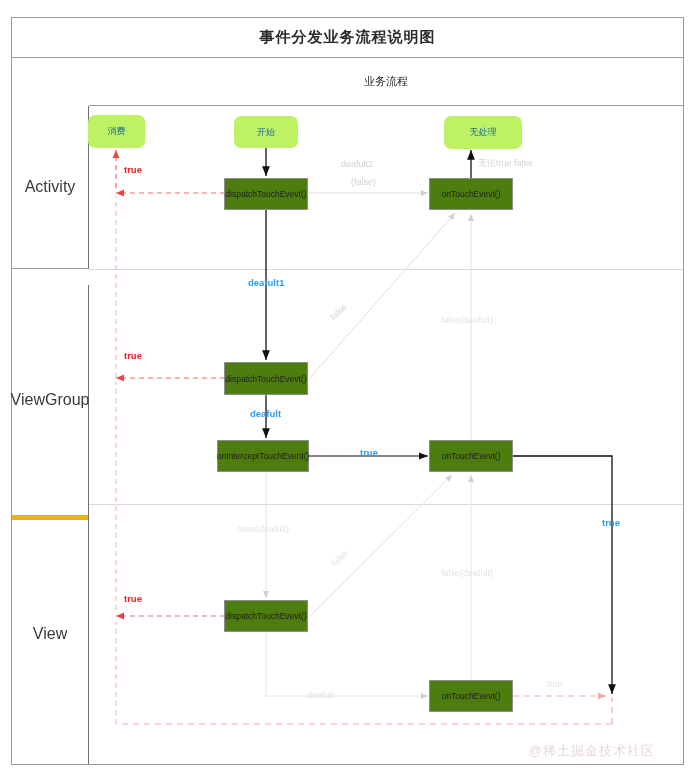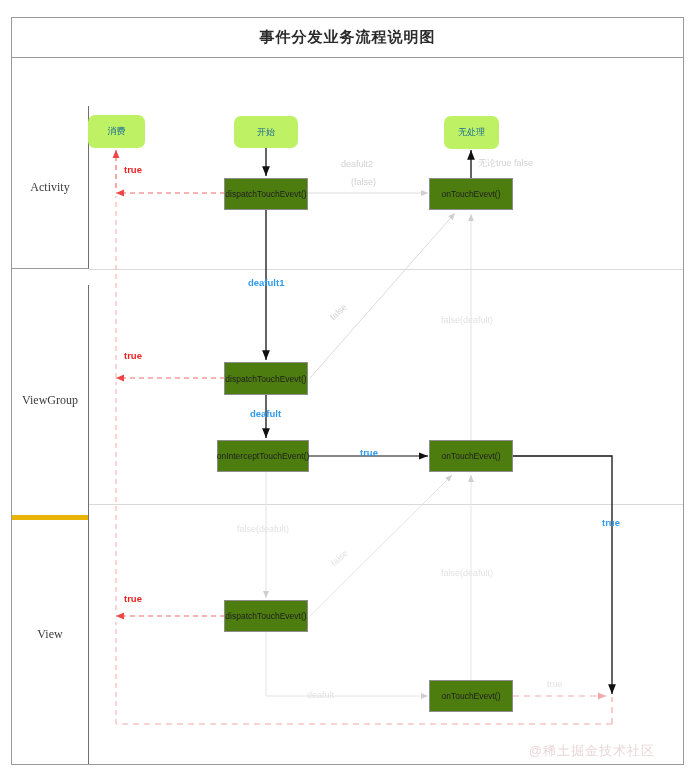--- a/index.html
+++ b/index.html
@@ -46,21 +46,21 @@
     width: 594px; height: 48px;
     border-bottom: 1px solid #9a9a9a;
     display: flex; align-items: center; justify-content: center;
     font-size: 11px; color: #2b2b2b;
   }
   .role-cell {
     position: absolute;
     left: 0; width: 77px;
     border-right: 1px solid #6f6f6f;
     display: flex; align-items: center; justify-content: center;
-    font-size: 12px; color: #3a3a3a; font-family: Liberation Serif, serif;
+    font-size: 16px; color: #3a3a3a;
   }
   .role-activity   { top: 88px;  height: 163px; border-bottom: 1px solid #9a9a9a; }
   .role-viewgroup  { top: 267px; height: 235px; border-bottom: 5px solid #eab308; }
   .role-view       { top: 486px; height: 260px; }
   .lane-sep {
     position: absolute;
     left: 77px; width: 594px; height: 0;
     border-top: 1px solid #d9d9d9;
   }
   .lane-sep-1 { top: 251px; }
@@ -113,20 +113,21 @@
     letter-spacing: 1px;
   }
 </style>
 </head>
 <body>
 
 <div id="page">
 
   <div class="frame">
     <div class="title-cell">事件分发业务流程说明图</div>
+    <div class="hdr-flow">业务流程</div>
 
     <div class="role-cell role-activity">Activity</div>
     <div class="role-cell role-viewgroup">ViewGroup</div>
     <div class="role-cell role-view">View</div>
 
     <div class="lane-sep lane-sep-1"></div>
     <div class="lane-sep lane-sep-2"></div>
   </div>
 
   <svg class="canvas" viewBox="0 0 695 782">
@@ -184,21 +185,21 @@
     <line x1="116" y1="724" x2="116" y2="622" stroke="#f7b6b6" stroke-width="1.2" stroke-dasharray="5,4"></line>
 
     <path d="M612,724 L116,724" fill="none" stroke="#f3a9ad" stroke-width="1.2" stroke-dasharray="6,5"></path>
     <line x1="612" y1="724" x2="612" y2="697" stroke="#f3a9ad" stroke-width="1.2" stroke-dasharray="6,5"></line>
 
     <path d="M513,696 L606,696" fill="none" stroke="#f3a9ad" stroke-width="1.2" stroke-dasharray="6,5" marker-end="url(#arrowPink)"></path>
   </svg>
 
   <div class="node node-term" style="left:88px;  top:115px; width:57px; height:33px;">消费</div>
   <div class="node node-term" style="left:234px; top:116px; width:64px; height:32px;">开始</div>
-  <div class="node node-term" style="left:444px; top:116px; width:55px; height:33px;">无处理</div>
+  <div class="node node-term" style="left:444px; top:116px; width:78px; height:33px;">无处理</div>
 
   <div class="node node-proc" style="left:224px; top:178px; width:84px; height:32px;">dispatchTouchEvevt()</div>
   <div class="node node-proc" style="left:429px; top:178px; width:84px; height:32px;">onTouchEvevt()</div>
 
   <div class="node node-proc" style="left:224px; top:362px; width:84px; height:33px;">dispatchTouchEvevt()</div>
   <div class="node node-proc" style="left:217px; top:440px; width:92px; height:32px;">onInterceptTouchEvent()</div>
   <div class="node node-proc" style="left:429px; top:440px; width:84px; height:32px;">onTouchEvevt()</div>
 
   <div class="node node-proc" style="left:224px; top:600px; width:84px; height:32px;">dispatchTouchEvevt()</div>
   <div class="node node-proc" style="left:429px; top:680px; width:84px; height:32px;">onTouchEvevt()</div>

